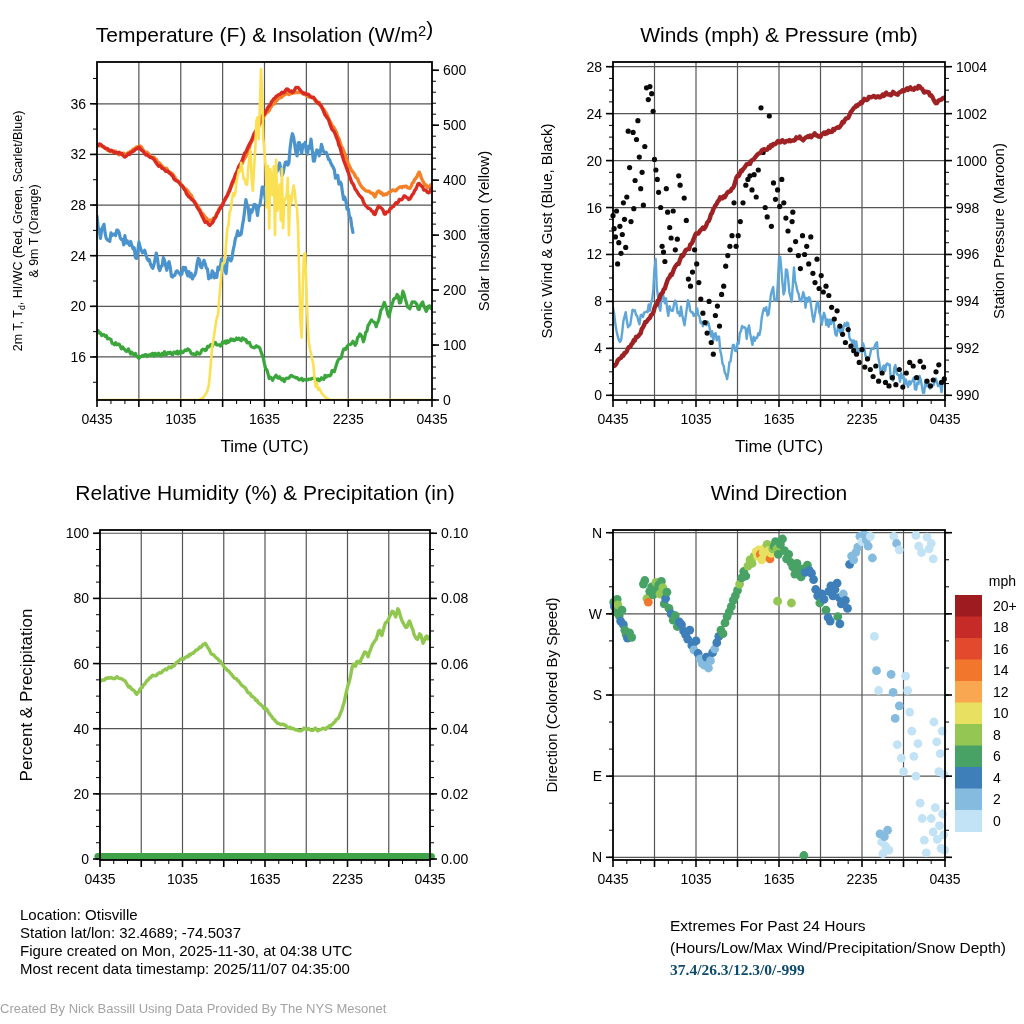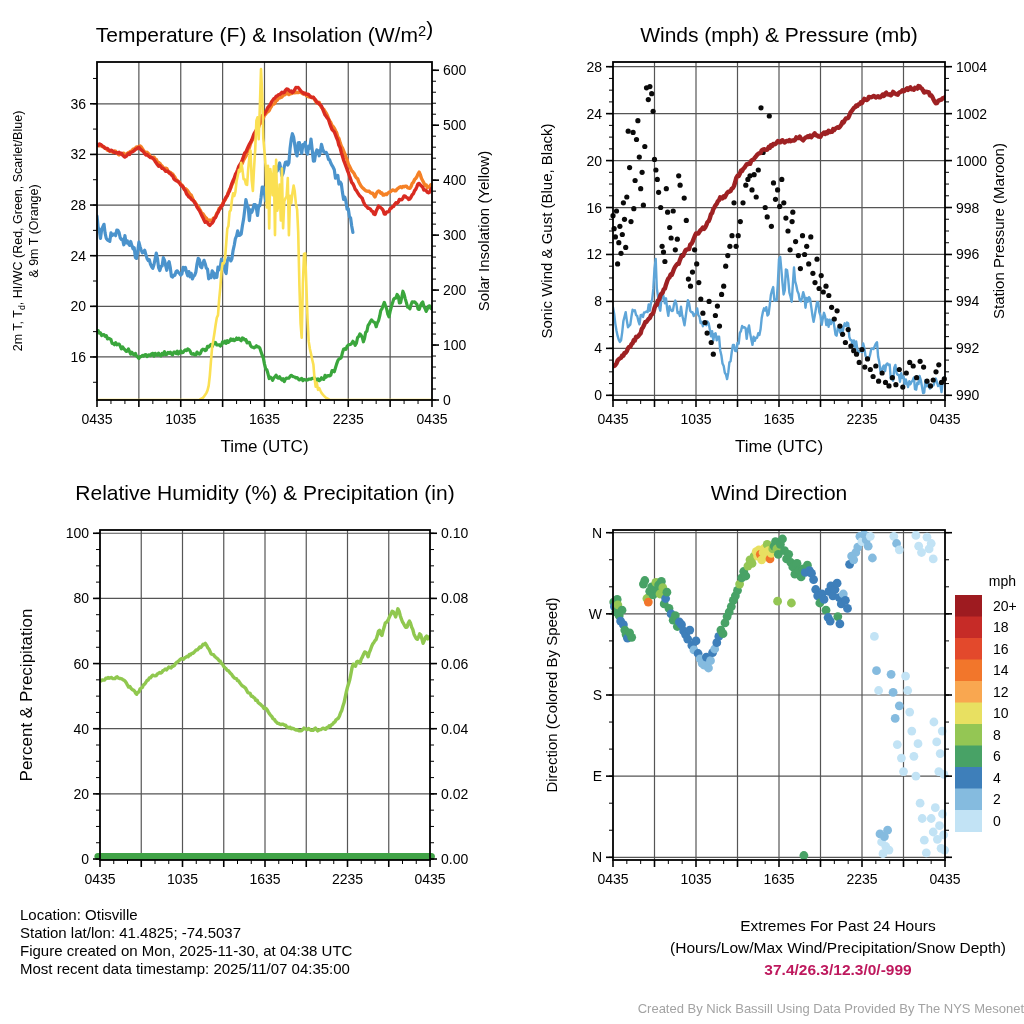--- a/index.html
+++ b/index.html
@@ -7,23 +7,23 @@
          font-family:"Liberation Sans", sans-serif;}
   svg{position:absolute;display:block;}
   svg text{font-family:"Liberation Sans", sans-serif;fill:#000;}
   .ticklab{font-size:14px;}
   .title{font-size:21px;}
   .axlab{font-size:15px;}
   .axlab-big{font-size:17px;}
   .axlab-small{font-size:12.5px;}
   .cbar-lab{font-size:14px;}
   #footer-left{position:absolute;left:20px;top:906px;font-size:15px;line-height:18px;color:#000;}
-  #footer-right{position:absolute;right:18px;top:915px;font-size:15.5px;line-height:22px;text-align:center;color:#000;}
-  #extremes-values{color:#be185d;font-weight:bold;}
-  #credit{position:absolute;left:0;top:1001px;width:100%;text-align:right;font-size:13px;color:#a3a3a3;}
+  #footer-right{position:absolute;right:18px;top:915px;font-size:15.5px;line-height:22px;text-align:left;color:#000;}
+  #extremes-values{color:#0c4a6e;font-weight:bold;font-family:Liberation Serif, serif;}
+  #credit{position:absolute;left:0;top:1001px;width:100%;text-align:left;font-size:13px;color:#a3a3a3;}
 </style>
 </head>
 <body>
 
 <div id="stage">
   <div id="charts">
       <svg width="512" height="470" style="left: 0px; top: 0px;">
         <defs>
           <clipPath id="clip0">
             <rect x="97" y="62" width="335" height="338"></rect>
@@ -900,21 +900,21 @@
           <text x="481" y="312.75" class="cbar-lab">4</text>
           <rect x="443" y="318.5" width="27" height="22" fill="#85bbdf"></rect>
           <text x="481" y="334.25" class="cbar-lab">2</text>
           <rect x="443" y="340" width="27" height="22" fill="#c2e3f5"></rect>
           <text x="481" y="355.75" class="cbar-lab">0</text>
         </g>
       </svg>
     </div>
   <div id="footer-left">
     <div>Location: Otisville</div>
-    <div>Station lat/lon: 41.4825; -74.5037</div>
+    <div>Station lat/lon: 32.4689; -74.5037</div>
     <div>Figure created on Mon, 2025-11-30, at 04:38 UTC</div>
     <div>Most recent data timestamp: 2025/11/07 04:35:00</div>
   </div>
   <div id="footer-right">
     <div>Extremes For Past 24 Hours</div>
     <div>(Hours/Low/Max Wind/Precipitation/Snow Depth)</div>
     <div id="extremes-values">37.4/26.3/12.3/0/-999</div>
   </div>
   <div id="credit">Created By Nick Bassill Using Data Provided By The NYS Mesonet</div>
 </div>

